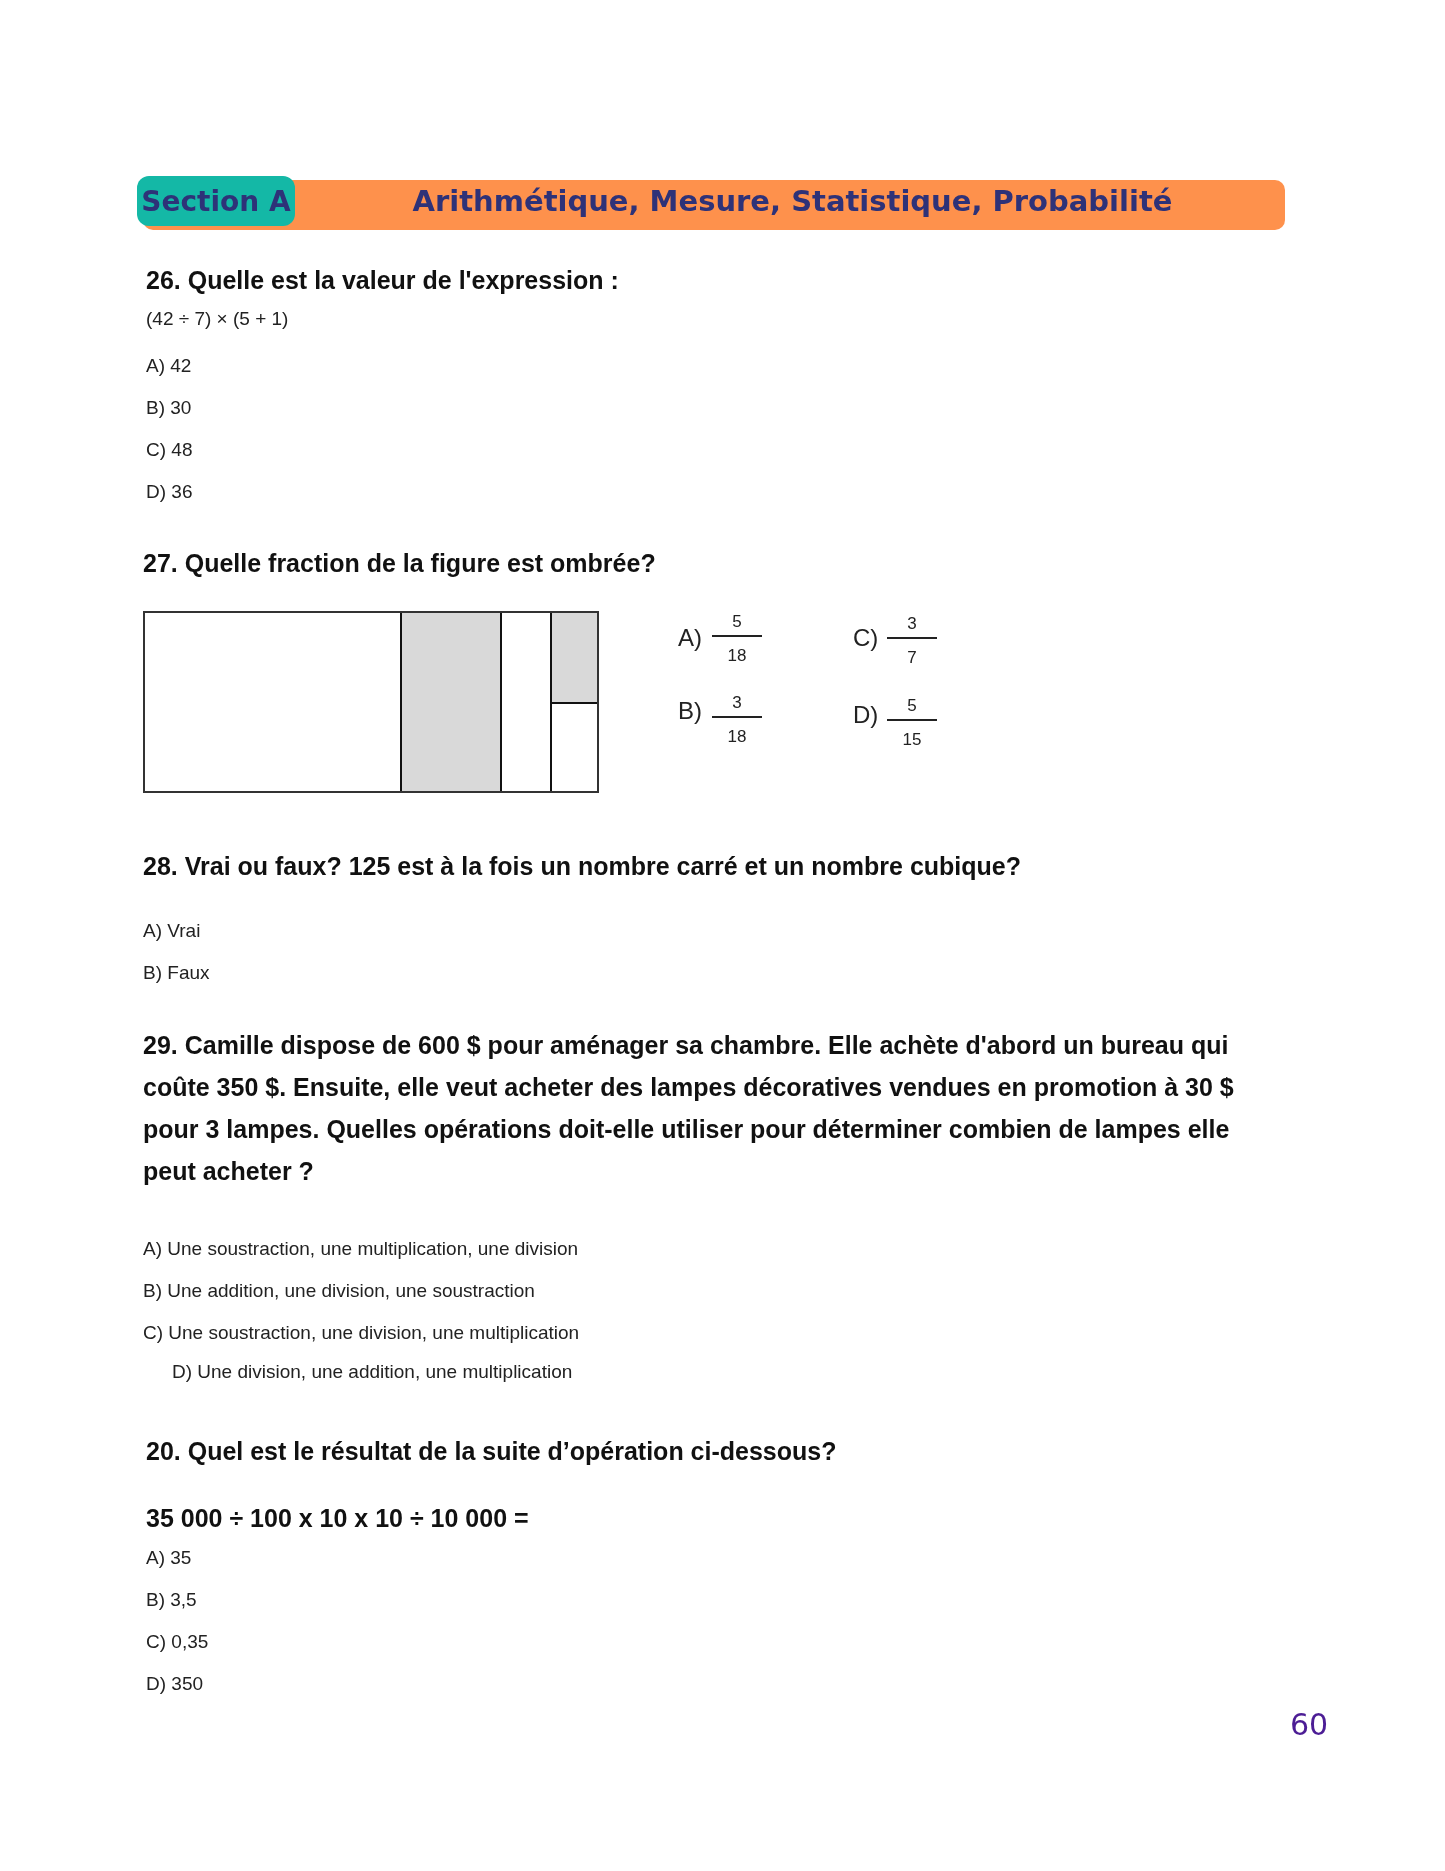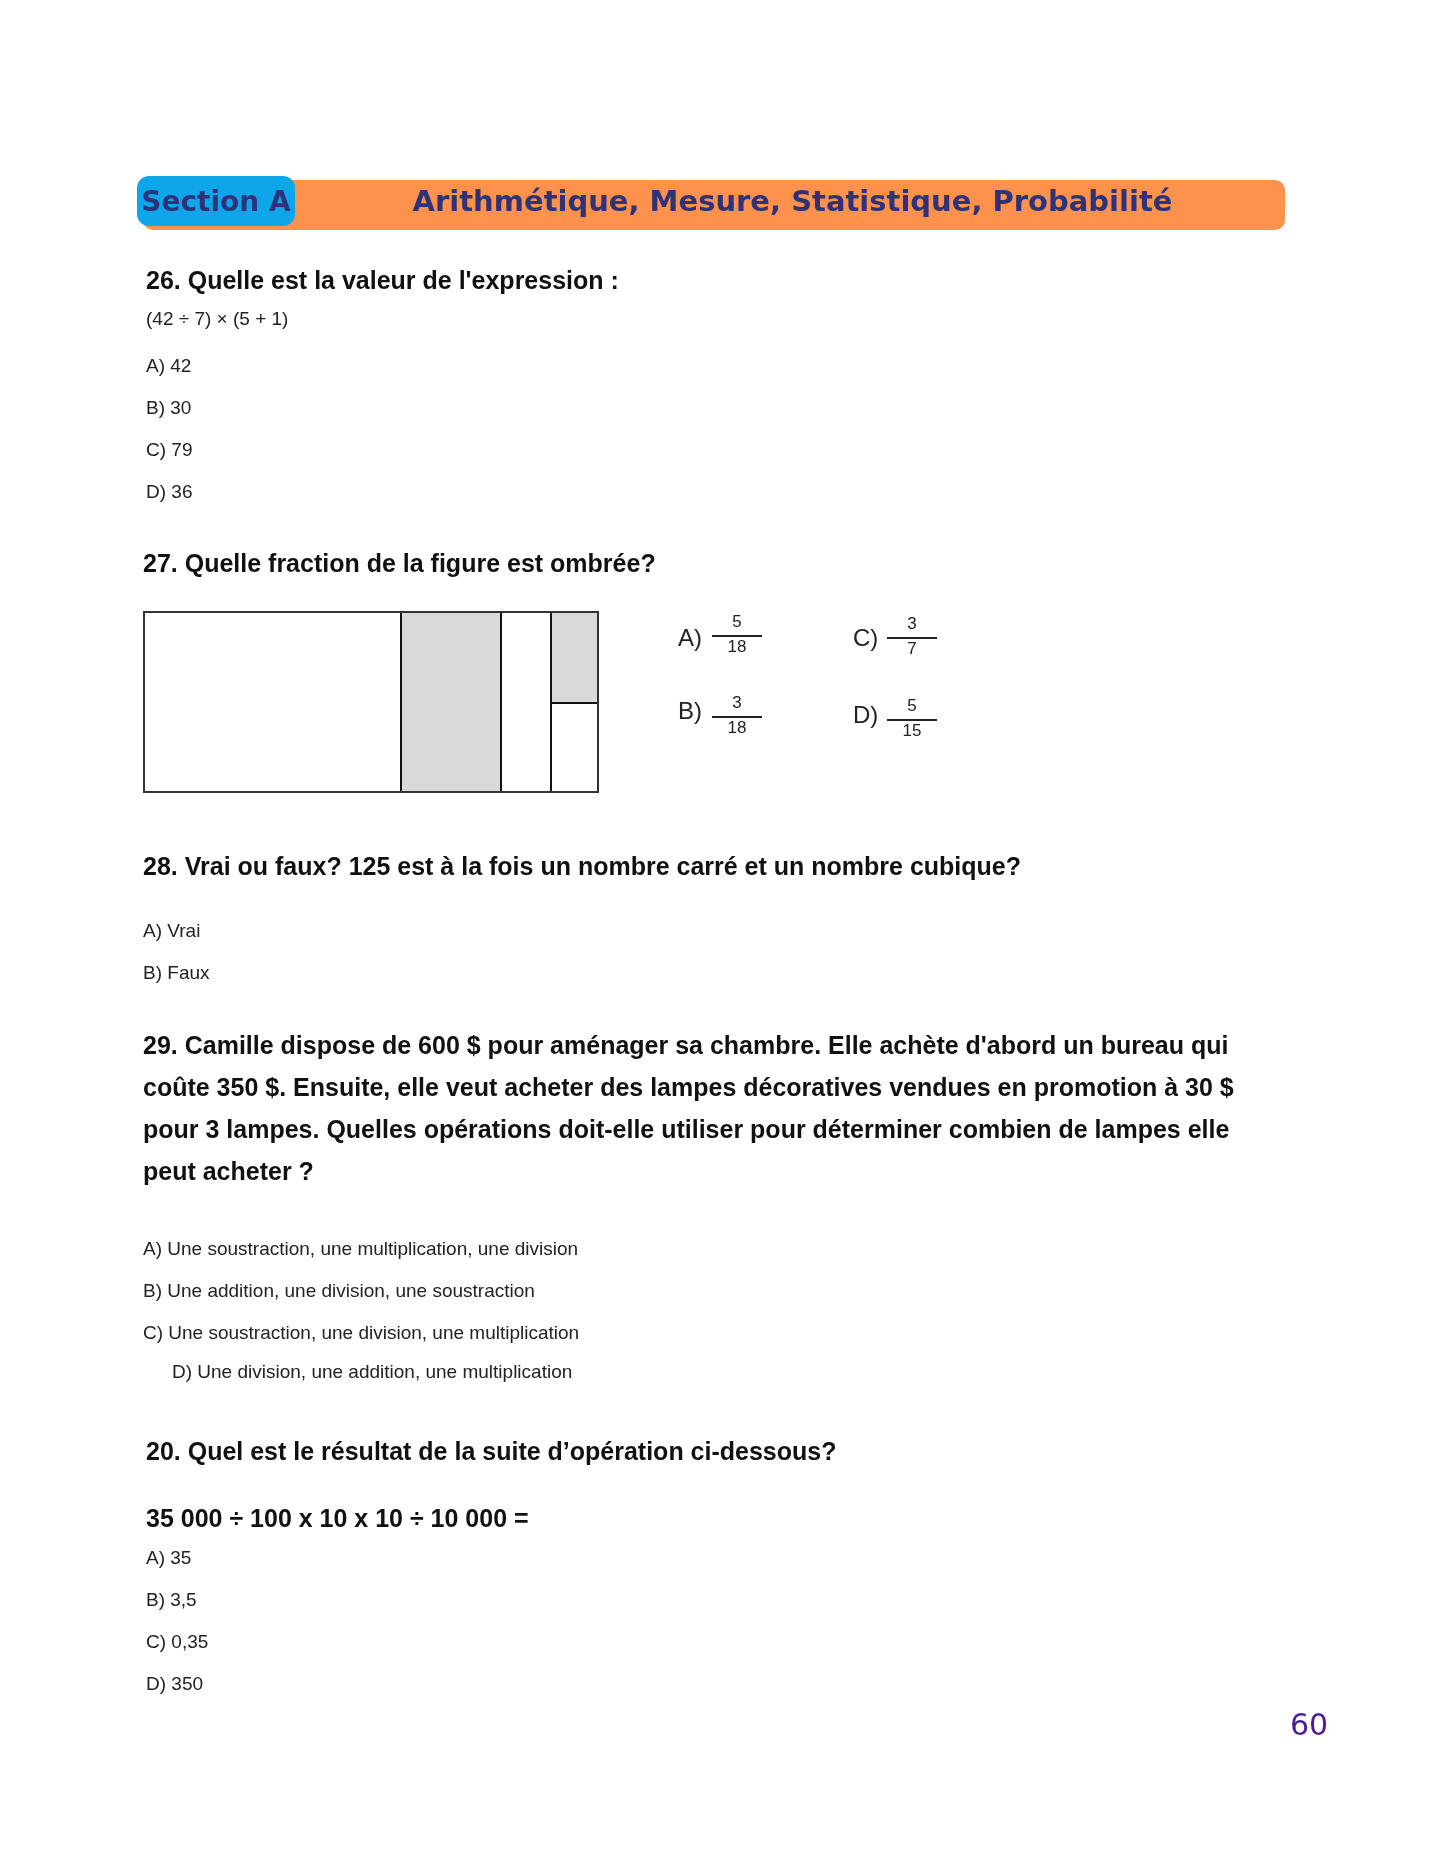--- a/index.html
+++ b/index.html
@@ -2,52 +2,52 @@
 <html><head>
 <meta charset="utf-8">
 <style>
   html, body { margin: 0; padding: 0; background: #ffffff; }
   body { width: 1445px; height: 1871px; position: relative; overflow: hidden;
          font-family: "DejaVu Sans", "Liberation Sans", sans-serif; color: #111111; }
   .abs { position: absolute; }
   
   .hdr-bar { left: 143px; top: 180px; width: 1142px; height: 50px; background: #fe914c;
              border-radius: 10px; }
-  .hdr-tab { left: 137px; top: 176px; width: 158px; height: 50px; background: #0ea5e9;
+  .hdr-tab { left: 137px; top: 176px; width: 158px; height: 50px; background: #14b8a6;
              border-radius: 12px; display: flex; align-items: center; justify-content: center;
              font-size: 28px; font-weight: 600; color: #2e3278; }
   .hdr-title { left: 300px; top: 180px; width: 985px; height: 42px; display: flex;
                align-items: center; justify-content: center; font-size: 29px; font-weight: 600; color: #2e3278; }
   .q { font-size: 25px; font-weight: bold; color: #111; white-space: nowrap; font-family: "Liberation Sans", sans-serif; }
   .opt { font-size: 19px; color: #222; white-space: nowrap; font-family: "Liberation Sans", sans-serif; }
   .q29 { font-size: 25px; font-weight: bold; color: #111; line-height: 42px; width: 1150px; font-family: "Liberation Sans", sans-serif; }
   
   .fig { left: 143px; top: 611px; width: 456px; height: 182px; border: 2px solid #333; box-sizing: border-box; }
   .cell { position: absolute; box-sizing: border-box; }
   
   .frac-lbl { font-size: 24px; color: #222; font-family: "Liberation Sans", sans-serif; }
   .frac { display: flex; flex-direction: column; align-items: center; width: 50px; font-size: 17px; color: #222;
           font-family: "Liberation Sans", sans-serif; }
   .frac .num { padding-bottom: 3px; }
   .frac .bar { width: 50px; height: 0; border-top: 2px solid #222; }
-  .frac .den { padding-top: 0; }
+  .frac .den { padding-top: 9px; }
   .pageno { font-size: 30px; color: #4c1d95; left: 1290px; top: 1707px; }
 </style>
 </head>
 <body>
 
 <div class="abs hdr-bar"></div>
 <div class="abs hdr-tab">Section A</div>
 <div class="abs hdr-title">Arithmétique, Mesure, Statistique, Probabilité</div>
 
 <div class="abs q" style="left:146px; top:266px;">26. Quelle est la valeur de l'expression :</div>
 <div class="abs opt" style="left:146px; top:308px;">(42 ÷ 7) × (5 + 1)</div>
 <div class="abs opt" style="left:146px; top:355px;">A) 42</div>
 <div class="abs opt" style="left:146px; top:397px;">B) 30</div>
-<div class="abs opt" style="left:146px; top:439px;">C) 79</div>
+<div class="abs opt" style="left:146px; top:439px;">C) 48</div>
 <div class="abs opt" style="left:146px; top:481px;">D) 36</div>
 
 <div class="abs q" style="left:143px; top:549px;">27. Quelle fraction de la figure est ombrée?</div>
 <div class="abs fig">
   <div class="cell" style="left:0; top:0; width:255px; height:178px;"></div>
   <div class="cell" style="left:255px; top:0; width:102px; height:178px; background:#d9d9d9; border-left:2px solid #111; border-right:2px solid #111;"></div>
   <div class="cell" style="left:357px; top:0; width:50px; height:178px; border-right:2px solid #111;"></div>
   <div class="cell" style="left:407px; top:0; width:45px; height:91px; background:#d9d9d9; border-bottom:2px solid #111;"></div>
   <div class="cell" style="left:407px; top:91px; width:45px; height:87px;"></div>
 </div>

